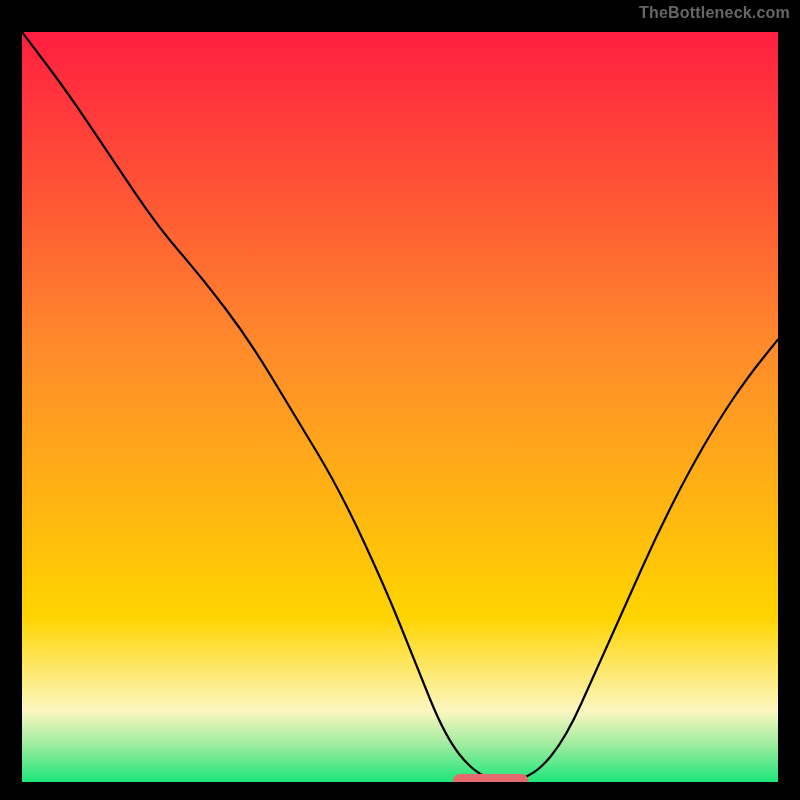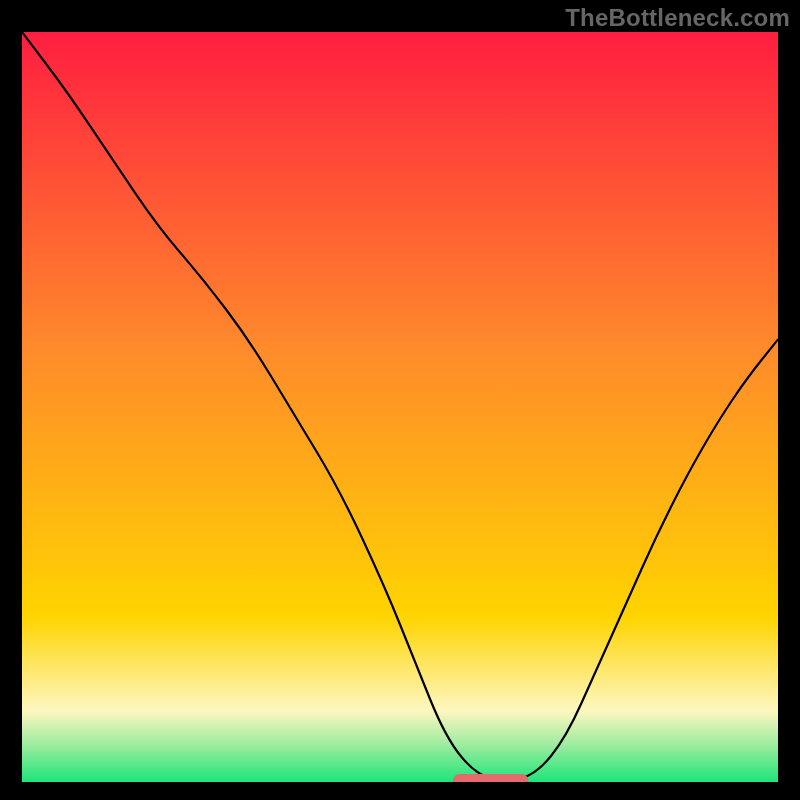--- a/index.html
+++ b/index.html
@@ -13,21 +13,21 @@
   }
   .stage {
     position: relative;
     width: 800px;
     height: 800px;
   }
   .watermark {
     position: absolute;
     top: 4px;
     right: 10px;
-    font-size: 24px;
+    font-size: 16px;
     font-weight: bold;
     color: #666;
     letter-spacing: 0.2px;
     user-select: none;
     text-align: right;
   }
   .plot {
     position: absolute;
     left: 22px;
     top: 32px;

